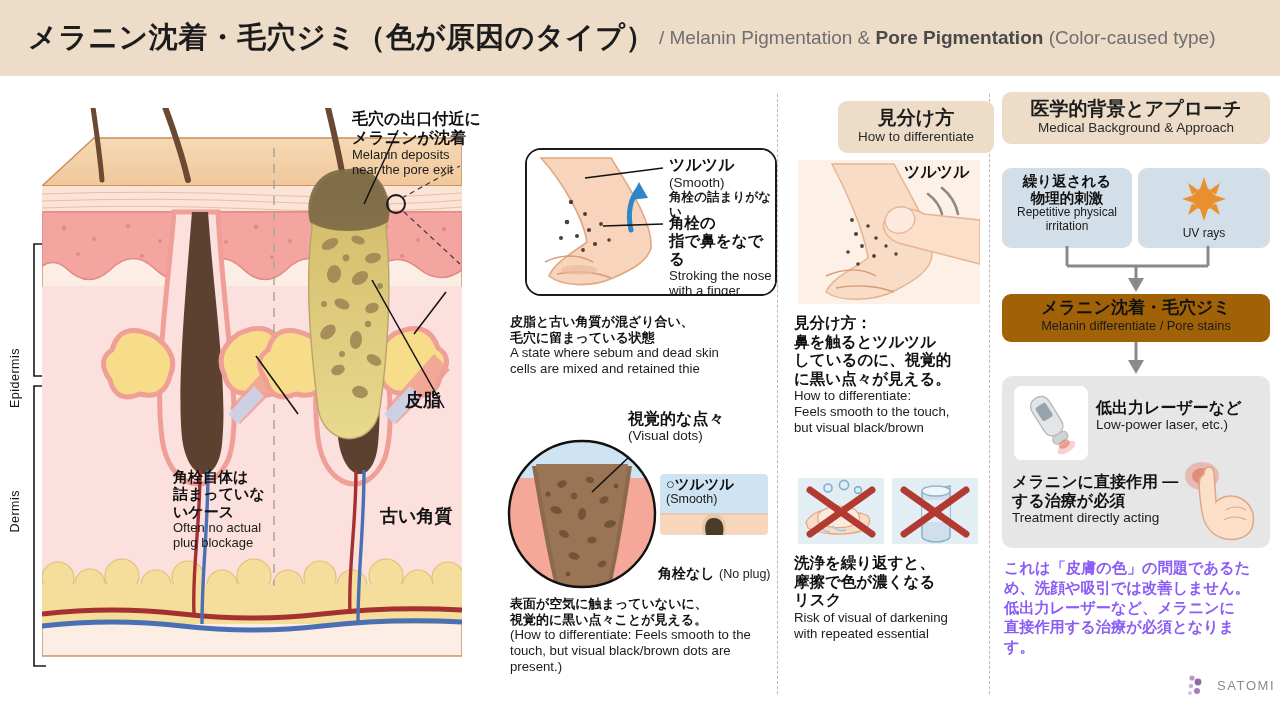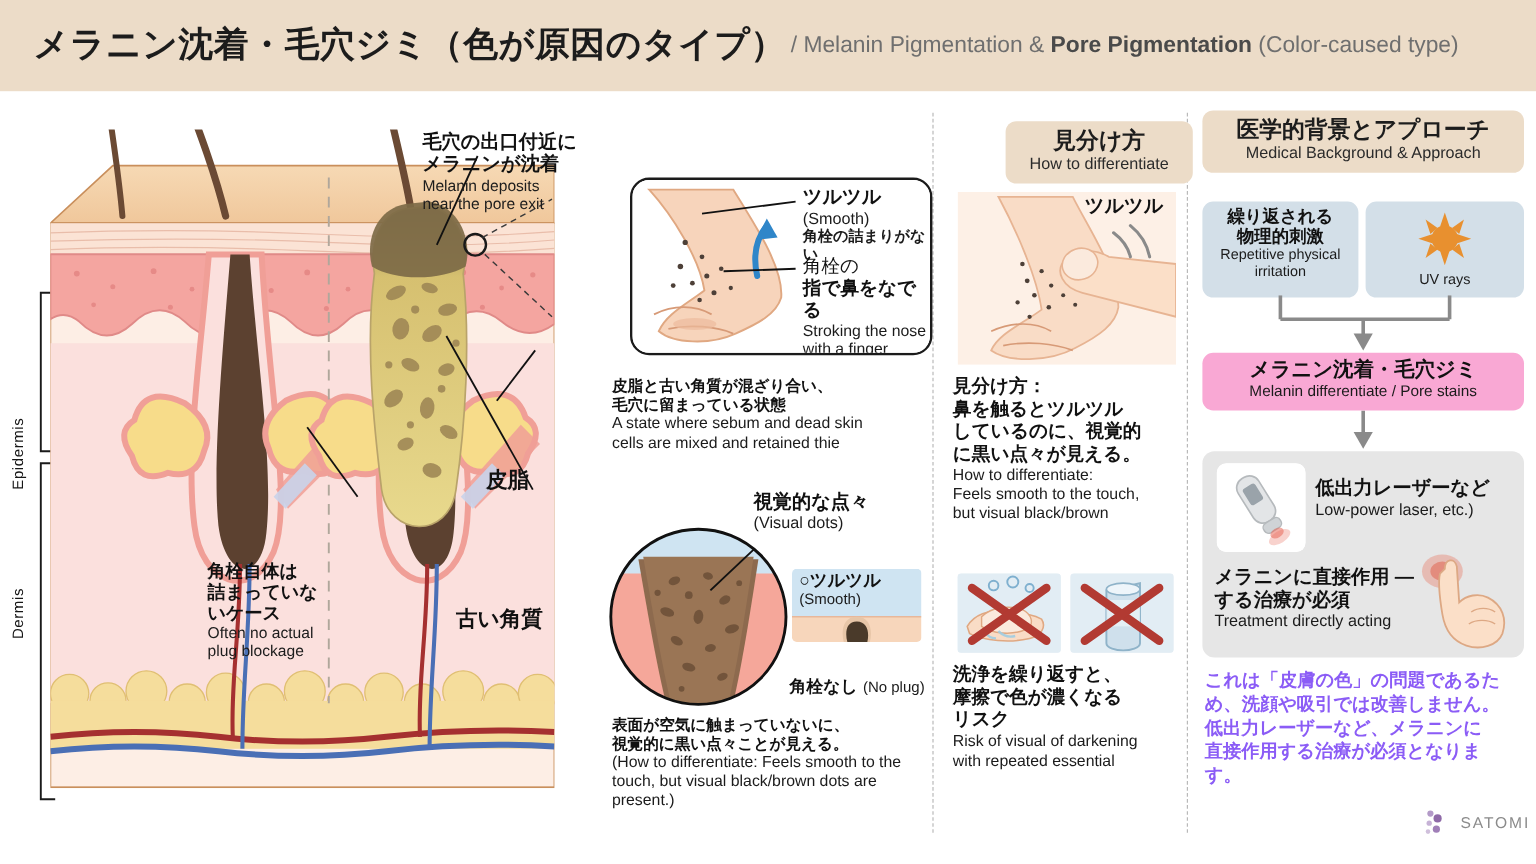--- a/index.html
+++ b/index.html
@@ -106,21 +106,21 @@
                border-radius:9px; text-align:center; padding-top:5px; }
   #cause1 { left:6px;  width:130px; }
   #cause2 { left:142px; width:132px; }
   .cause-box .jp { font-weight:700; font-size:14.5px; color:#111; line-height:1.15; display:block; }
   .cause-box .en { font-size:12px; color:#1b1b1b; line-height:1.15; display:block; }
   #cause2 .en { margin-top: 2px; }
 
   #flow-svg1 { position:absolute; left:6px; top:160px; width:268px; height:48px; }
 
   #result-box { position:absolute; left:6px; top:208px; width:268px; height:48px;
-                background:#f9a8d4; border-radius:9px; text-align:center; padding-top:4px; }
+                background:#a16207; border-radius:9px; text-align:center; padding-top:4px; }
   #result-box .jp { font-weight:700; font-size:17px; color:#111; display:block; line-height:1.2;}
   #result-box .en { font-size:12.8px; color:#1b1b1b; display:block; line-height:1.2;}
 
   #flow-svg2 { position:absolute; left:6px; top:256px; width:268px; height:34px; }
 
   #treat-box { position:absolute; left:6px; top:290px; width:268px; height:172px;
                background:#e6e6e6; border-radius:10px; }
   #laser-card { position:absolute; left:12px; top:10px; width:74px; height:74px;
                 background:#fff; border-radius:8px; overflow:hidden; }
   #laser-lbl { position:absolute; left:94px; top:22px; line-height:1.2; }
@@ -365,21 +365,21 @@
 
         <line x1="58" y1="28" x2="136" y2="18" stroke="#111" stroke-width="1.6"></line>
         <line x1="76" y1="76" x2="136" y2="74" stroke="#111" stroke-width="1.6"></line>
       </svg>
       <div style="position:absolute; left:142px; top:6px; line-height:1.16;">
         <div style="font-weight:700;font-size:16px;color:#111;">ツルツル</div>
         <div style="font-size:13.5px;color:#1b1b1b;">(Smooth)</div>
         <div style="font-size:12.6px;color:#1b1b1b;font-weight:600;">角栓の詰まりがない</div>
       </div>
       <div style="position:absolute; left:142px; top:64px; line-height:1.16;">
-        <div style="font-weight:400;font-size:15.5px;color:#111;">角栓の</div>
+        <div style="font-weight:700;font-size:15.5px;color:#111;">角栓の</div>
         <div style="font-weight:700;font-size:15.5px;color:#111;">指で鼻をなでる</div>
         <div style="font-size:13.2px;color:#1b1b1b;">Stroking the nose</div>
         <div style="font-size:13.2px;color:#1b1b1b;">with a finger</div>
       </div>
     </div>
 
     <div class="mid-text" id="mid-t1">
       <span class="jp">皮脂と古い角質が混ざり合い、</span>
       <span class="jp">毛穴に留まっている状態</span>
       <span class="en">A state where sebum and dead skin</span>

